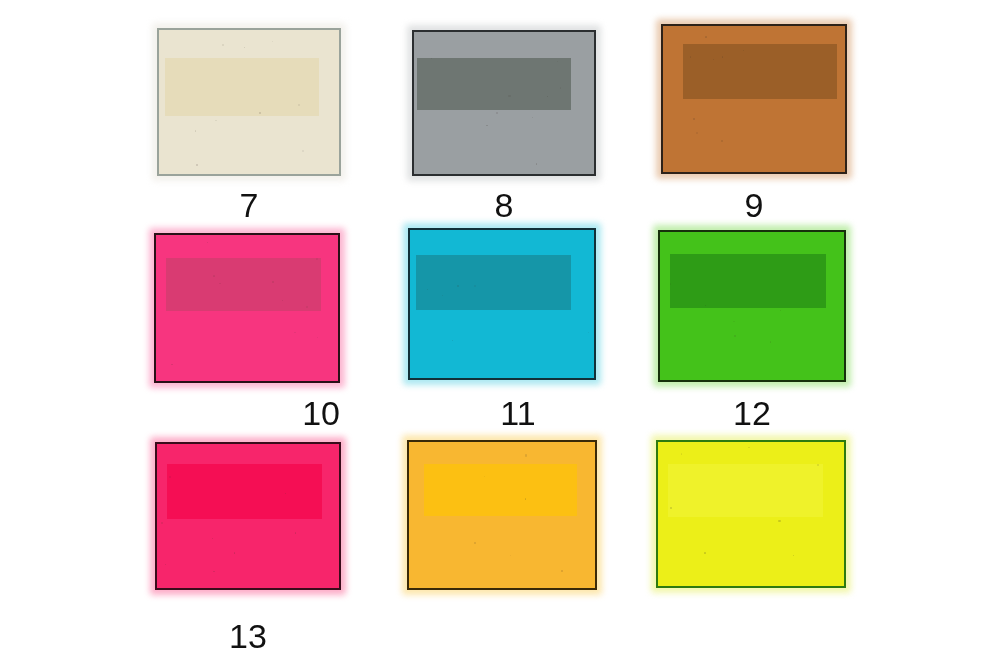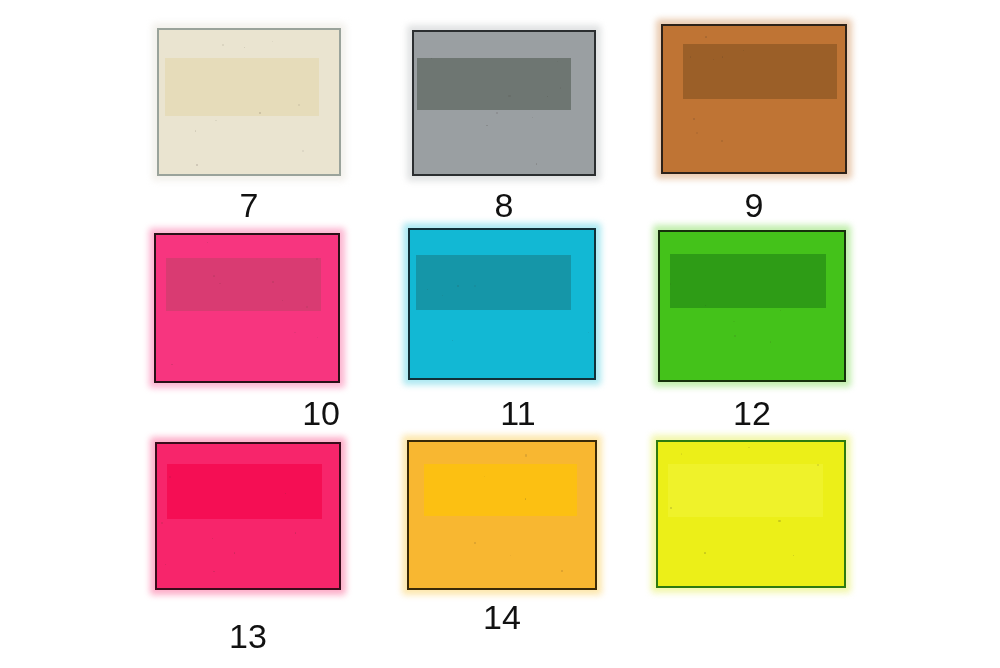--- a/index.html
+++ b/index.html
@@ -187,21 +187,20 @@
       <div class="chip" style="background: rgb(248, 183, 49); border-color: rgb(58, 42, 8);">
         <div class="band" style="left: 15px; top: 22px; width: 153px; height: 52px; background: rgb(252, 192, 18);"></div>
         <div class="speck" style="left: 65.4575px; top: 100.252px; width: 1.42305px; height: 1.42305px; opacity: 0.35;"></div>
         <div class="speck" style="left: 151.866px; top: 127.712px; width: 2.29184px; height: 2.29184px; opacity: 0.41;"></div>
         <div class="speck" style="left: 74.8382px; top: 33.5042px; width: 1.65038px; height: 1.65038px; opacity: 0.19;"></div>
         <div class="speck" style="left: 115.932px; top: 12.4831px; width: 2.2754px; height: 2.2754px; opacity: 0.31;"></div>
         <div class="speck" style="left: 100.876px; top: 113.186px; width: 0.994096px; height: 0.994096px; opacity: 0.22;"></div>
         <div class="speck" style="left: 115.982px; top: 56.0607px; width: 1.52941px; height: 1.52941px; opacity: 0.44;"></div>
       </div>
     </div>
-    <div class="label" style="left: 407px; top: 600px; width: 190px;">14</div>
     <div class="sample" style="left: 656px; top: 440px; width: 190px; height: 148px;">
       <div class="halo" style="left: -5px; top: -5px; width: 200px; height: 158px; background: rgb(232, 240, 106);"></div>
       <div class="chip" style="background: rgb(236, 239, 24); border-color: rgb(46, 122, 16);">
         <div class="band" style="left: 10px; top: 22px; width: 155px; height: 53px; background: rgb(239, 242, 42);"></div>
         <div class="speck" style="left: 90.4389px; top: 4.73916px; width: 1.18928px; height: 1.18928px; opacity: 0.29;"></div>
         <div class="speck" style="left: 12.0032px; top: 65.2899px; width: 2.08369px; height: 2.08369px; opacity: 0.47;"></div>
         <div class="speck" style="left: 135.203px; top: 113.031px; width: 1.279px; height: 1.279px; opacity: 0.44;"></div>
         <div class="speck" style="left: 22.5267px; top: 11.3826px; width: 1.71975px; height: 1.71975px; opacity: 0.25;"></div>
         <div class="speck" style="left: 158.889px; top: 22.2941px; width: 2.19792px; height: 2.19792px; opacity: 0.33;"></div>
         <div class="speck" style="left: 46.0048px; top: 110.485px; width: 1.67685px; height: 1.67685px; opacity: 0.44;"></div>

